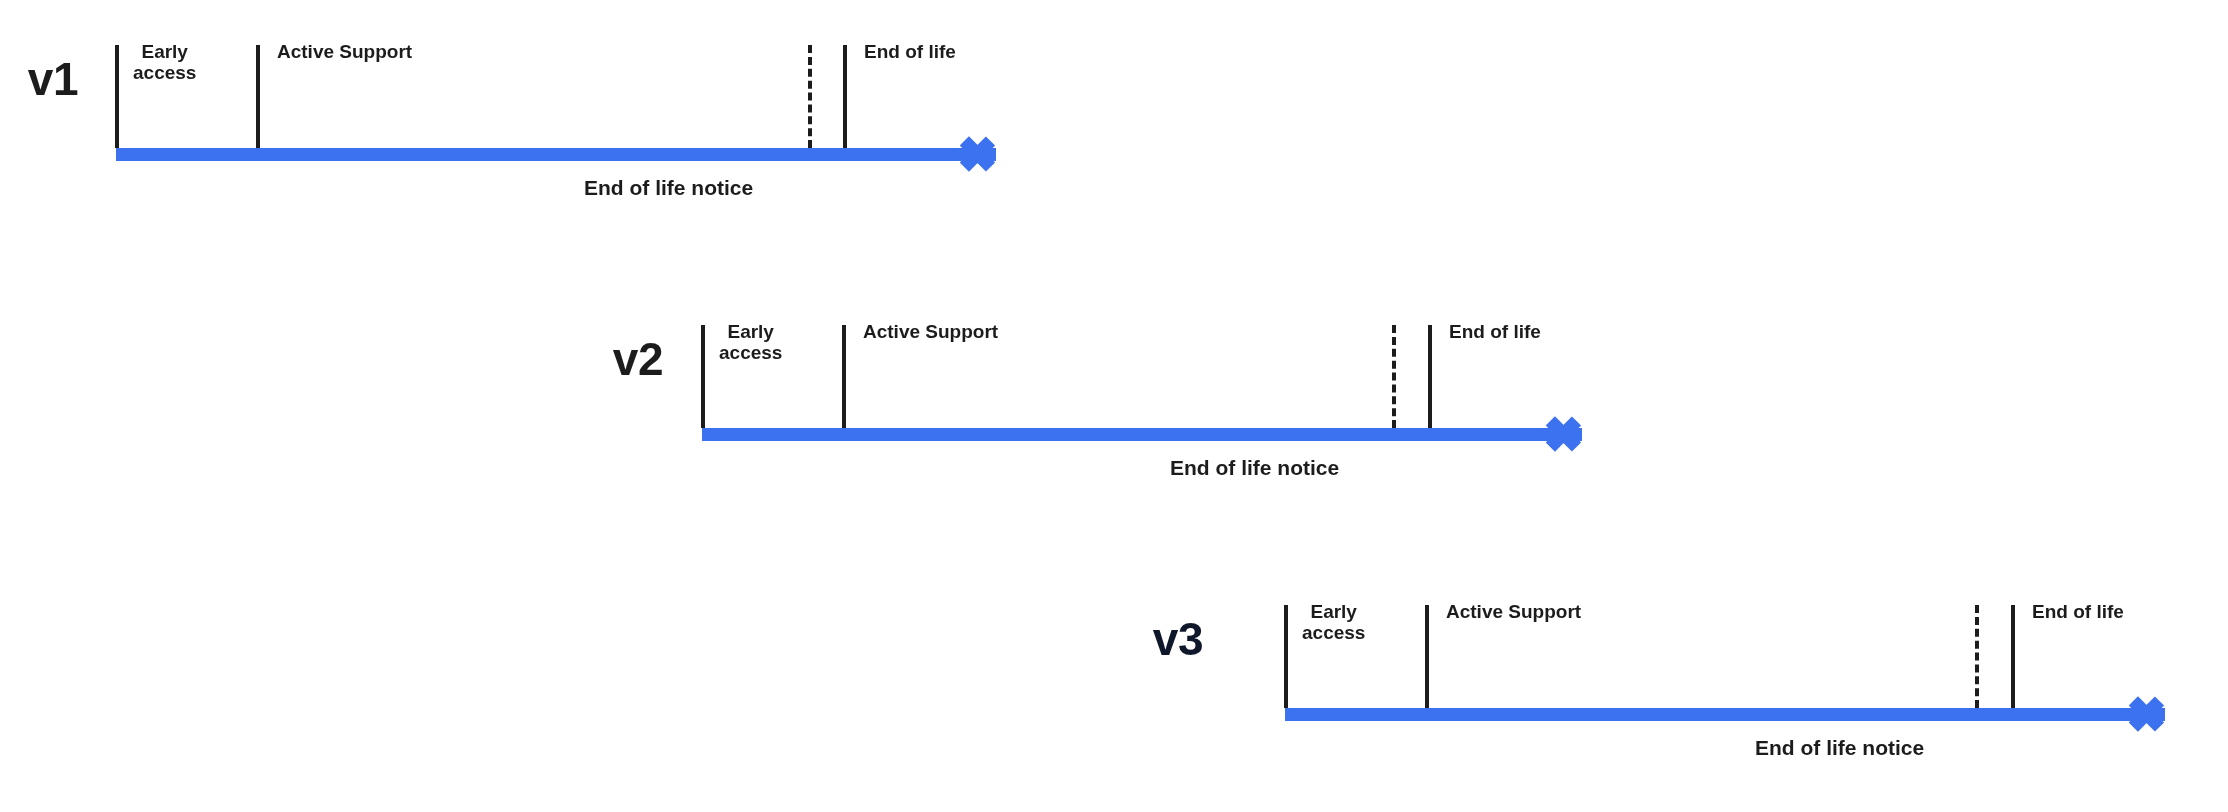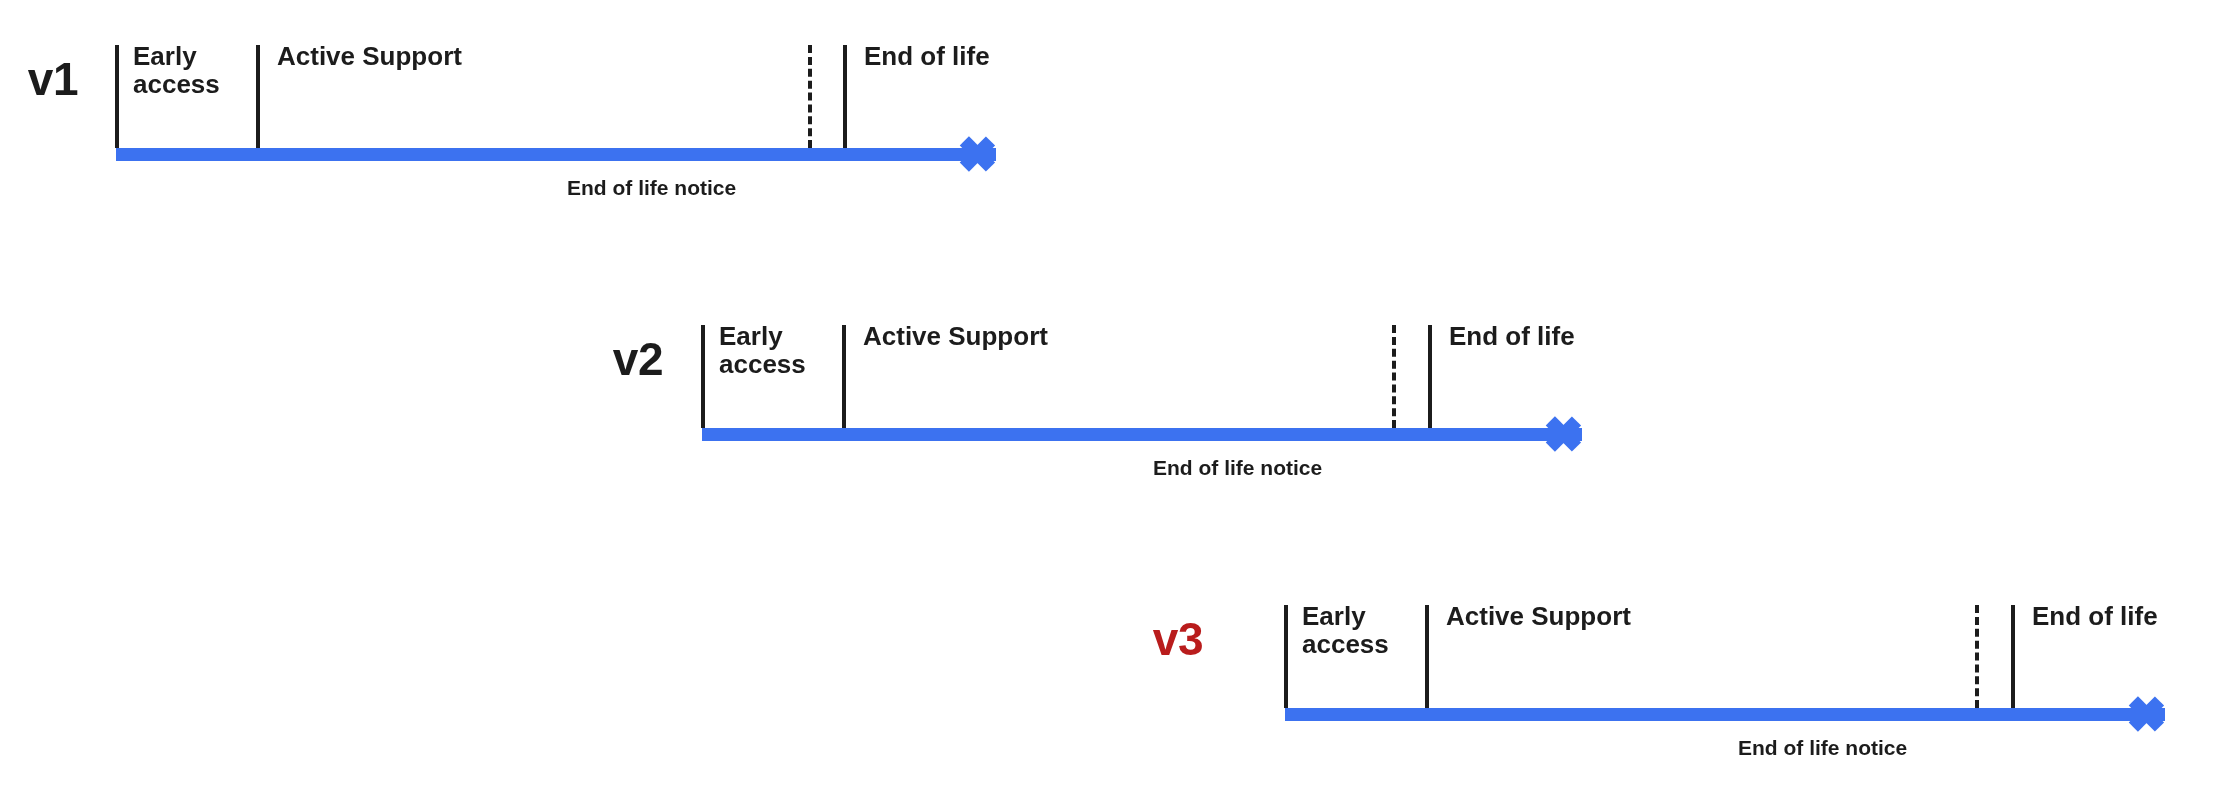--- a/index.html
+++ b/index.html
@@ -80,35 +80,37 @@
   }
   .vline.dashed {
     width: 0;
     background: none;
     border-left: 4px dashed #1c1c1c;
   }
 
   
   .phase-label {
     position: absolute;
-    font-size: 26px;
+    font-size: 19px;
     font-weight: 700;
     color: #1c1c1c;
     line-height: 1.08;
     white-space: pre-line;
+    text-align: center;
   }
 
   
   .notice-label {
     position: absolute;
     font-size: 21px;
     font-weight: 700;
     color: #1c1c1c;
     line-height: 1;
     white-space: nowrap;
+    margin-left: 17px;
   }
 </style>
 </head>
 <body>
 
 <div id="canvas" style="background: rgb(255, 255, 255);">
     <div class="timeline-row" style="left: 0px; top: 0px; width: 2228px;">
       <div class="version-label" style="left: 0px; color: rgb(28, 28, 28);">v1</div>
       <div class="vline" style="left: 115px; top: 45px; height: 103px; background: rgb(28, 28, 28);"></div>
       <div class="vline" style="left: 256px; top: 45px; height: 103px; background: rgb(28, 28, 28);"></div>
@@ -136,21 +138,21 @@
       <div class="phase-label" style="left: 863px; top: 42px; color: rgb(28, 28, 28);">Active Support</div>
       <div class="phase-label" style="left: 1449px; top: 42px; color: rgb(28, 28, 28);">End of life</div>
       <div class="arrow-shaft" style="left: 702px; top: 148px; width: 880px; height: 13px; background: rgb(60, 114, 240);"></div>
       <div class="arrow-head" style="left: 1554px; top: 131px;">
         <i class="up" style="background: rgb(60, 114, 240);"></i>
         <i class="down" style="background: rgb(60, 114, 240);"></i>
       </div>
       <div class="notice-label" style="left: 1153px; top: 177px; color: rgb(28, 28, 28);">End of life notice</div>
     </div>
     <div class="timeline-row" style="left: 0px; top: 560px; width: 2228px;">
-      <div class="version-label" style="left: 1125px; color: #b91c1c;">v3</div>
+      <div class="version-label" style="left: 1125px; color: #0f172a;">v3</div>
       <div class="vline" style="left: 1284px; top: 45px; height: 103px; background: rgb(28, 28, 28);"></div>
       <div class="vline" style="left: 1425px; top: 45px; height: 103px; background: rgb(28, 28, 28);"></div>
       <div class="vline dashed" style="left: 1975px; top: 45px; height: 103px; border-left-color: rgb(28, 28, 28);"></div>
       <div class="vline" style="left: 2011px; top: 45px; height: 103px; background: rgb(28, 28, 28);"></div>
       <div class="phase-label" style="left: 1302px; top: 42px; color: rgb(28, 28, 28);">Early
 access</div>
       <div class="phase-label" style="left: 1446px; top: 42px; color: rgb(28, 28, 28);">Active Support</div>
       <div class="phase-label" style="left: 2032px; top: 42px; color: rgb(28, 28, 28);">End of life</div>
       <div class="arrow-shaft" style="left: 1285px; top: 148px; width: 880px; height: 13px; background: rgb(60, 114, 240);"></div>
       <div class="arrow-head" style="left: 2137px; top: 131px;">

